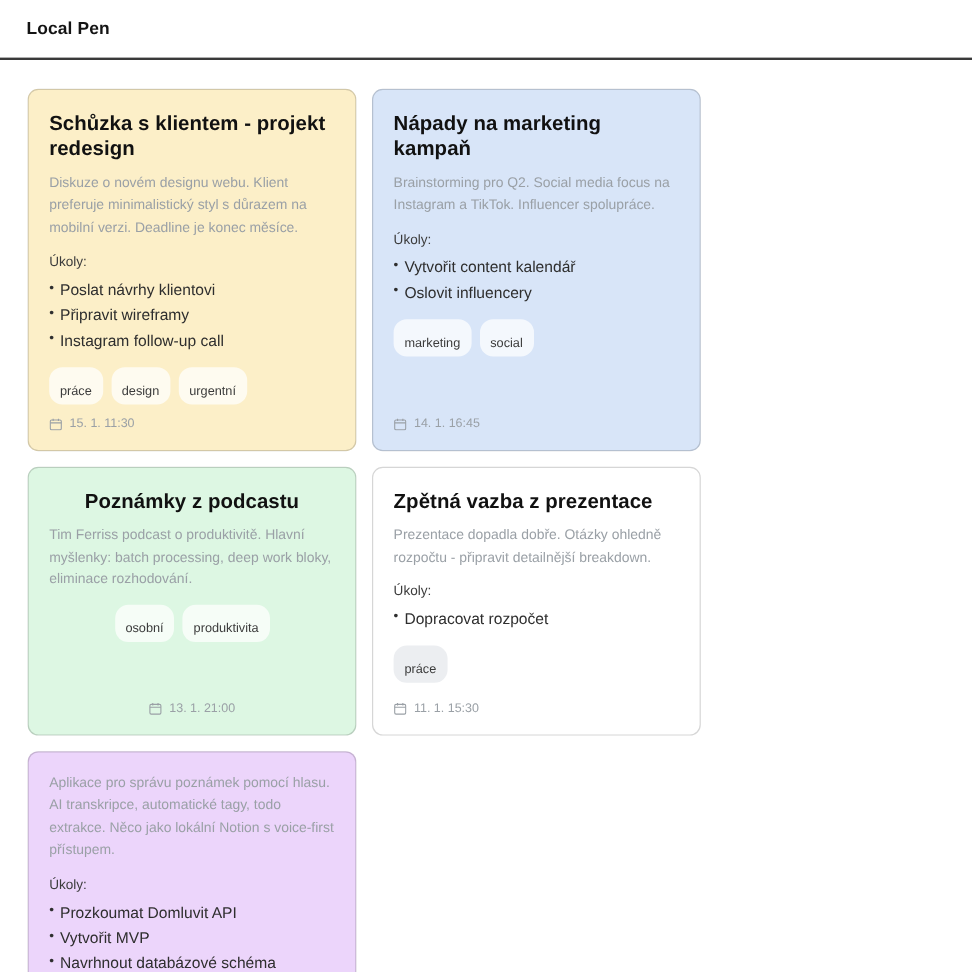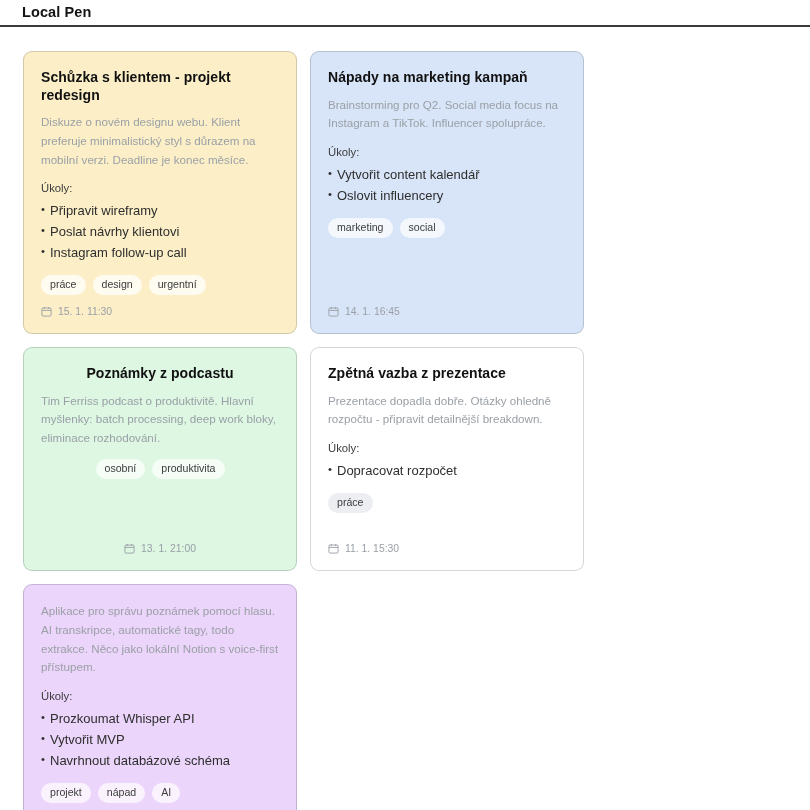--- a/index.html
+++ b/index.html
@@ -12,21 +12,21 @@
 
   body {
     background: #ffffff;
     font-family: "Liberation Sans", sans-serif;
     color: #111111;
     -webkit-font-smoothing: antialiased;
   }
 
   
   .app-header {
-    height: 27px;
+    height: 50px;
     display: flex;
     align-items: center;
     padding: 0 0 0 22px;
     background: #ffffff;
     border-bottom: 2px solid #3a3a3a;
   }
 
   .app-title {
     font-size: 14.5px;
     font-weight: bold;
@@ -53,21 +53,21 @@
     padding: 17px 17px 16px 17px;
     background: #ffffff;
     display: flex;
     flex-direction: column;
   }
 
   .note-card.row-1 { min-height: 217px; }
   .note-card.row-2 { min-height: 224px; }
 
   .note-title {
-    font-size: 14px;
+    font-size: 17px;
     font-weight: bold;
     color: #111111;
     line-height: 1.25;
     margin-bottom: 9px;
     letter-spacing: 0.05px;
   }
 
   .note-body {
     font-size: 11.6px;
     line-height: 1.62;
@@ -107,21 +107,21 @@
   .tag-row {
     display: flex;
     flex-wrap: wrap;
     gap: 7px;
     margin-bottom: 11px;
   }
 
   .tag-pill {
     background: rgba(255,255,255,0.72);
     border-radius: 11px;
-    padding: 3px 9px 4px 9px;
+    padding: 14px 9px 4px 9px;
     font-size: 10.6px;
     color: #3b3b3b;
     line-height: 1.2;
     white-space: nowrap;
   }
 
   .note-card.plain .tag-pill { background: #eceef1; }
 
   .date-row {
     display: flex;
@@ -147,22 +147,22 @@
 <header class="app-header">
   <div class="app-title">Local Pen</div>
 </header>
 
 <main class="board">
     <article class="note-card row-1" style="background: rgb(252, 239, 200);">
       <h2 class="note-title">Schůzka s klientem - projekt redesign</h2>
       <p class="note-body">Diskuze o novém designu webu. Klient preferuje minimalistický styl s důrazem na mobilní verzi. Deadline je konec měsíce.</p>
       <div class="tasks-label">Úkoly:</div>
       <ul class="task-list">
+        <li class="task-item">Poslat návrhy klientovi</li>
         <li class="task-item">Připravit wireframy</li>
-        <li class="task-item">Poslat návrhy klientovi</li>
         <li class="task-item">Instagram follow-up call</li>
       </ul>
       <div class="tag-row">
         <span class="tag-pill">práce</span>
         <span class="tag-pill">design</span>
         <span class="tag-pill">urgentní</span>
       </div>
       <div class="date-row">
         <span class="cal-icon">
           <svg viewBox="0 0 12 12" width="11" height="11" fill="none" stroke="#9aa0a6" stroke-width="1">
@@ -237,21 +237,21 @@
             <line x1="8.4" y1="1" x2="8.4" y2="3.2"></line>
           </svg>
         </span>
         <span>11. 1. 15:30</span>
       </div>
     </article>
     <article class="note-card row-2" style="background: rgb(236, 213, 251);">
       <p class="note-body">Aplikace pro správu poznámek pomocí hlasu. AI transkripce, automatické tagy, todo extrakce. Něco jako lokální Notion s voice-first přístupem.</p>
       <div class="tasks-label">Úkoly:</div>
       <ul class="task-list">
-        <li class="task-item">Prozkoumat Whisper API</li>
+        <li class="task-item">Prozkoumat Domluvit API</li>
         <li class="task-item">Vytvořit MVP</li>
         <li class="task-item">Navrhnout databázové schéma</li>
       </ul>
       <div class="tag-row">
         <span class="tag-pill">projekt</span>
         <span class="tag-pill">nápad</span>
         <span class="tag-pill">AI</span>
       </div>
     </article>
   </main>

